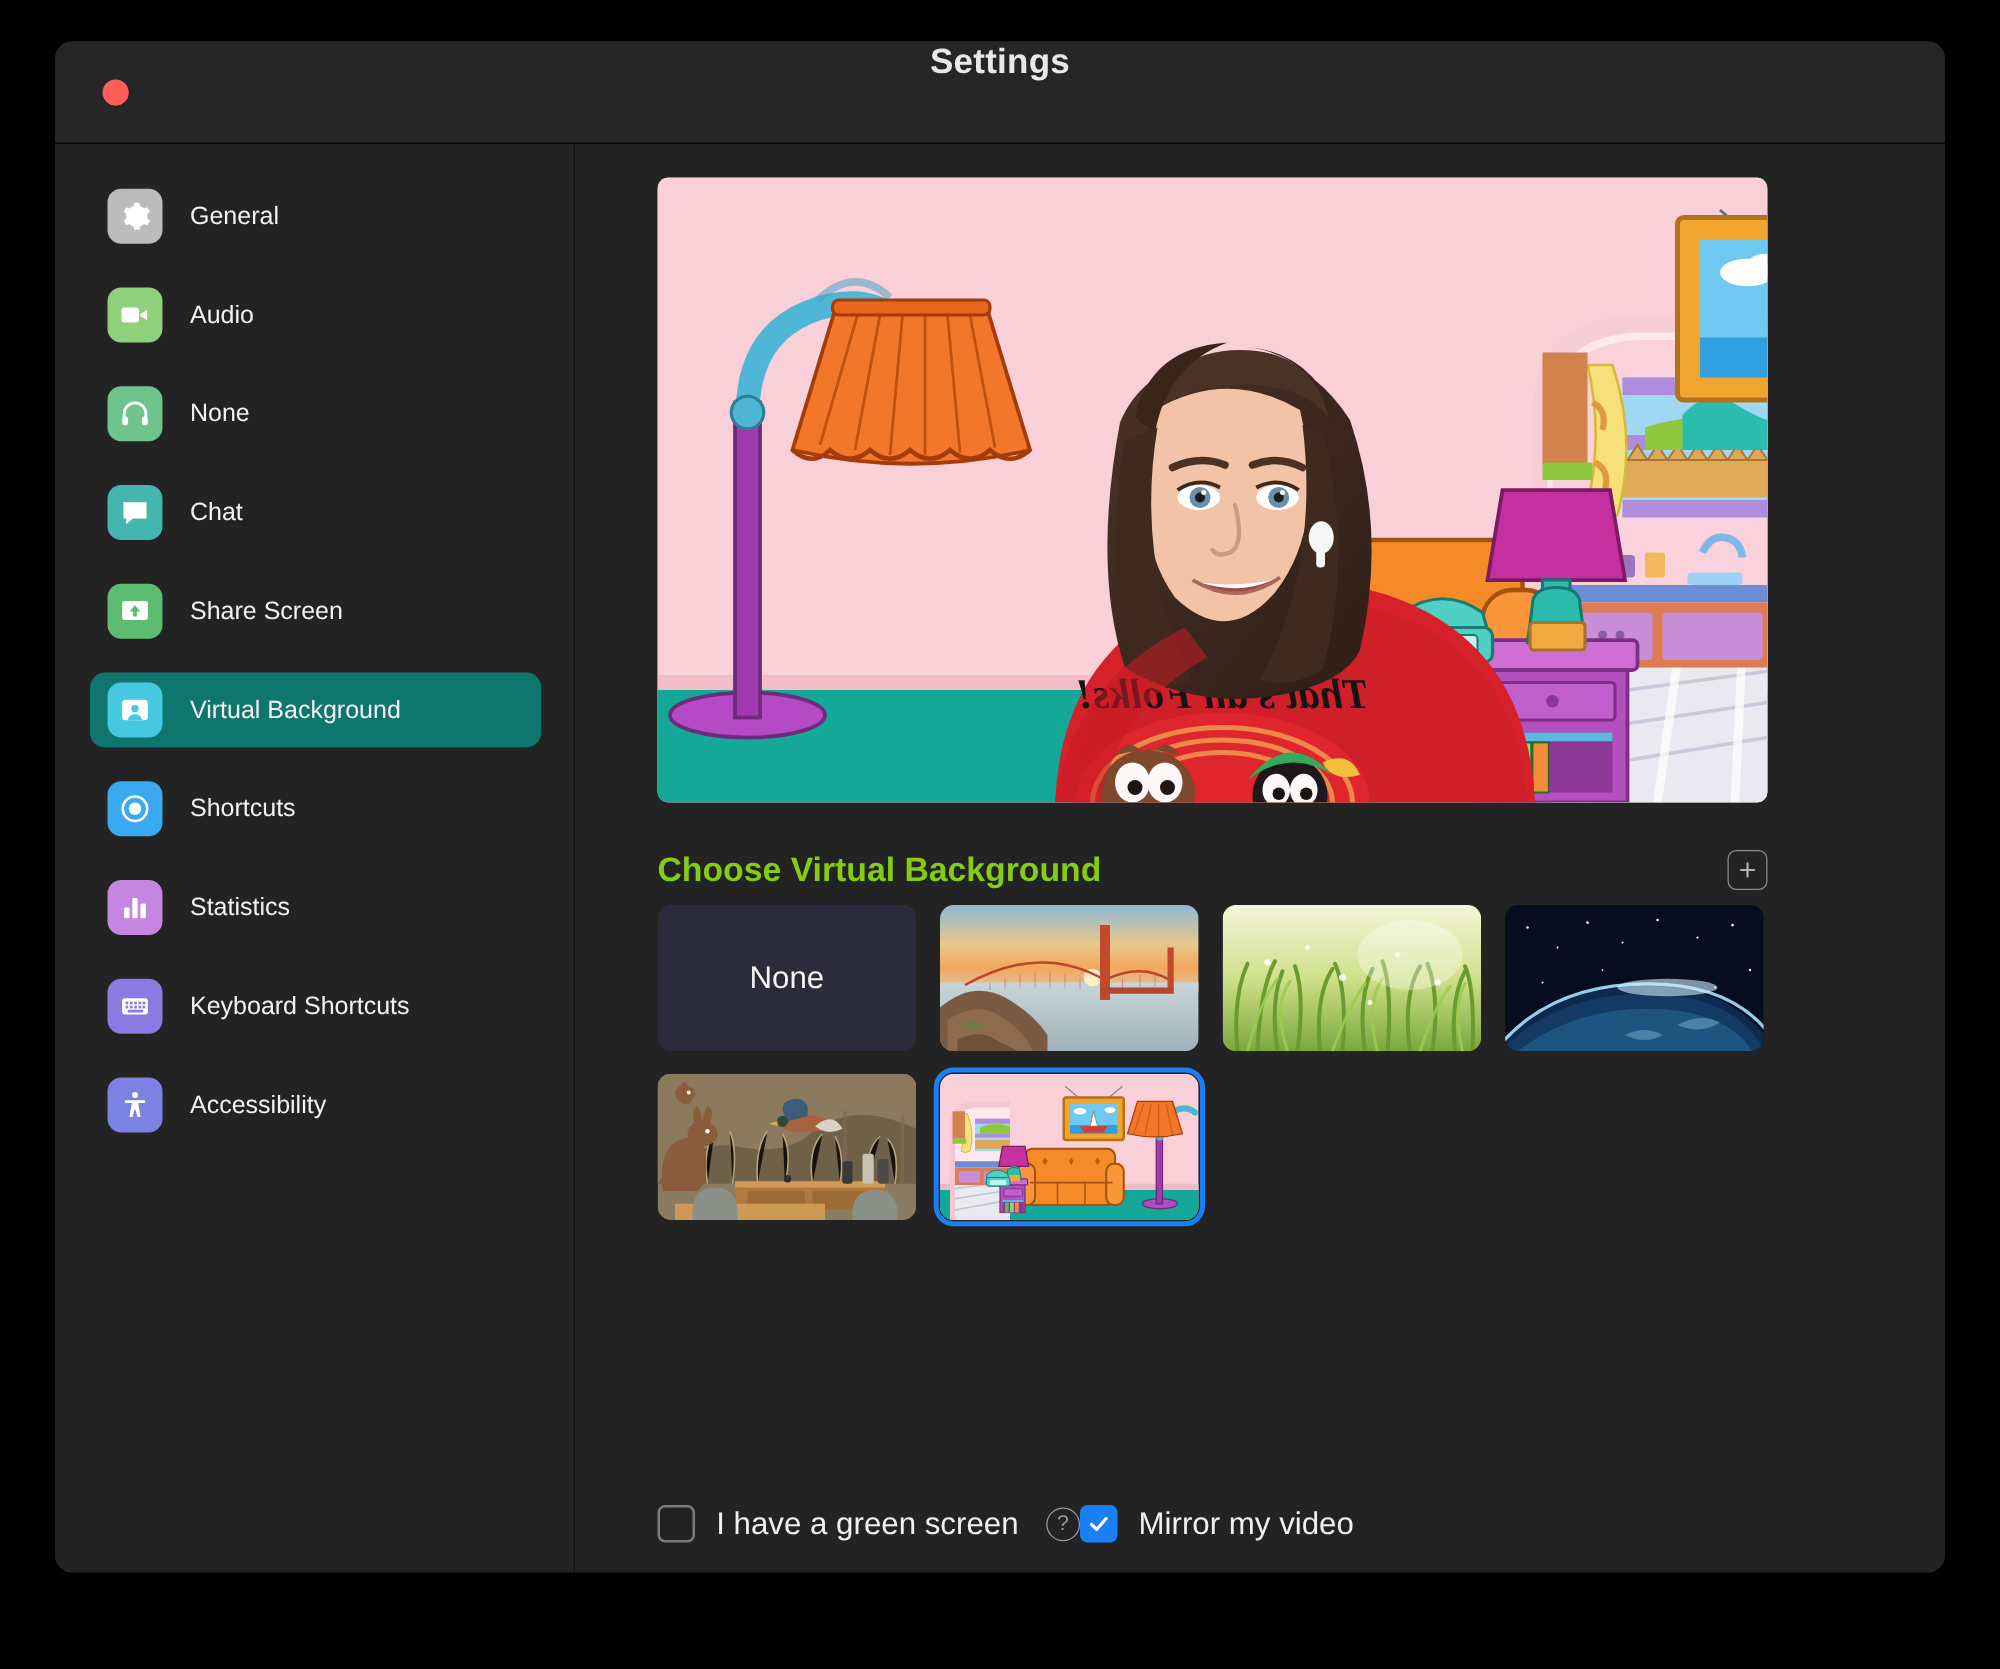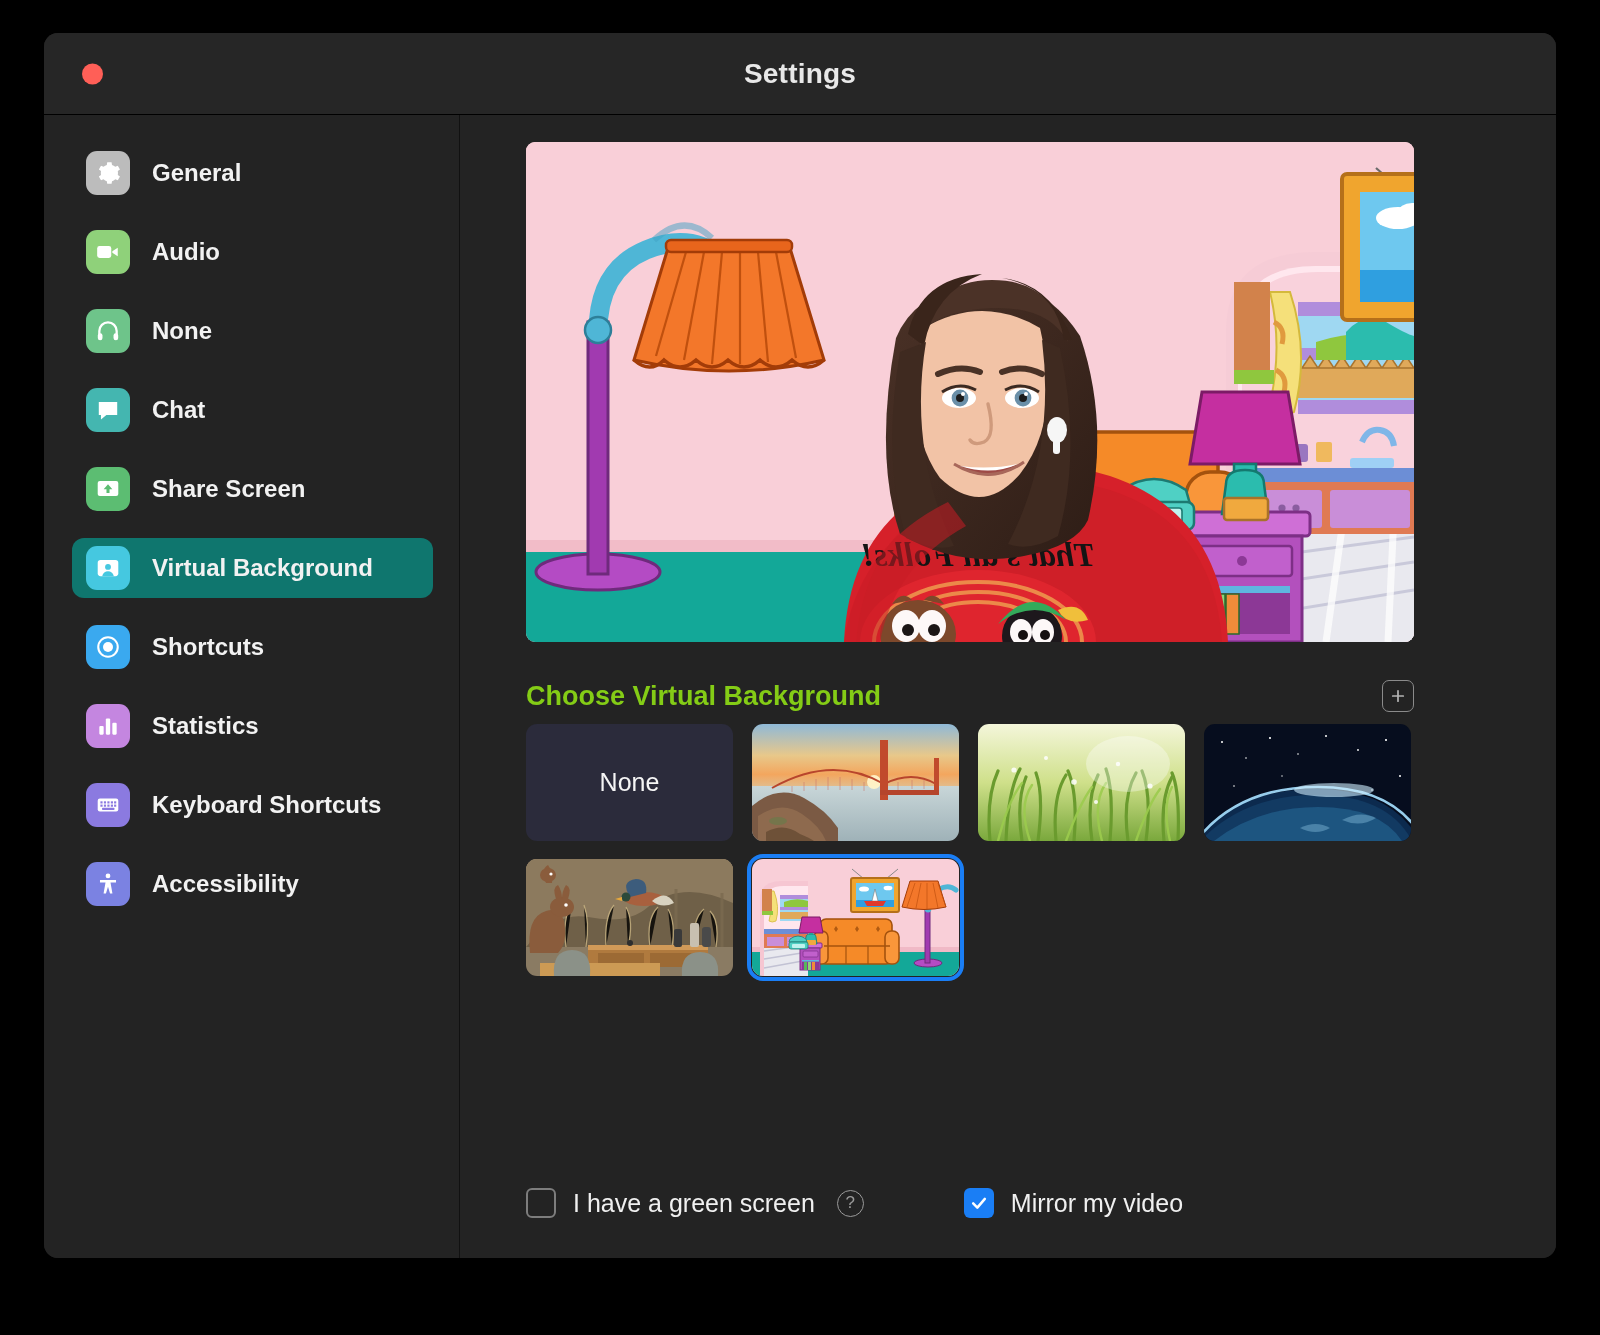--- a/index.html
+++ b/index.html
@@ -22,21 +22,21 @@
   }
 
   
   #titlebar {
     position: relative;
     height: 82px;
     flex: 0 0 82px;
     background: #262626;
     border-bottom: 1px solid #000;
     display: flex;
-    align-items: center;
+    align-items: flex-start;
     justify-content: center;
   }
   #close-btn {
     position: absolute;
     left: 38px; top: 50%;
     transform: translateY(-50%);
     width: 21px; height: 21px;
     border-radius: 50%;
     background: #ff5f57;
     cursor: pointer;
@@ -64,24 +64,23 @@
     align-items: center;
     gap: 22px;
     height: 60px;
     padding: 0 14px;
     border-radius: 12px;
     cursor: pointer;
     margin-bottom: 19px;
   }
   .nav-item.active { background: #0f766e; }
   .nav-label {
-    font-size: 24px;
+    font-size: 20px;
     color: #f2f2f2;
     white-space: nowrap;
-    font-weight: bold;
   }
   .nav-icon {
     width: 44px; height: 44px;
     flex: 0 0 44px;
     border-radius: 11px;
     display: flex;
     align-items: center;
     justify-content: center;
   }
   .nav-icon svg { width: 26px; height: 26px; display: block; }
@@ -157,24 +156,23 @@
     background: #2b2b3b;
     display: flex; align-items: center; justify-content: center;
   }
   .thumb-none span {
     font-size: 25px; color: #f5f5f5; font-weight: 500;
   }
 
   
   #options {
     margin-top: auto;
-    margin-bottom: 40px;
+    margin-bottom: 24px;
     display: flex;
     align-items: flex-start;
-    gap: 100px;
     flex: 0 0 auto;
   }
   .opt { display: flex; align-items: center; gap: 17px; cursor: pointer; }
   .cbox {
     width: 30px; height: 30px;
     border-radius: 6px;
     flex: 0 0 30px;
     display: flex; align-items: center; justify-content: center;
   }
   .cbox.off { border: 2px solid #7d7d7d; background: transparent; }

